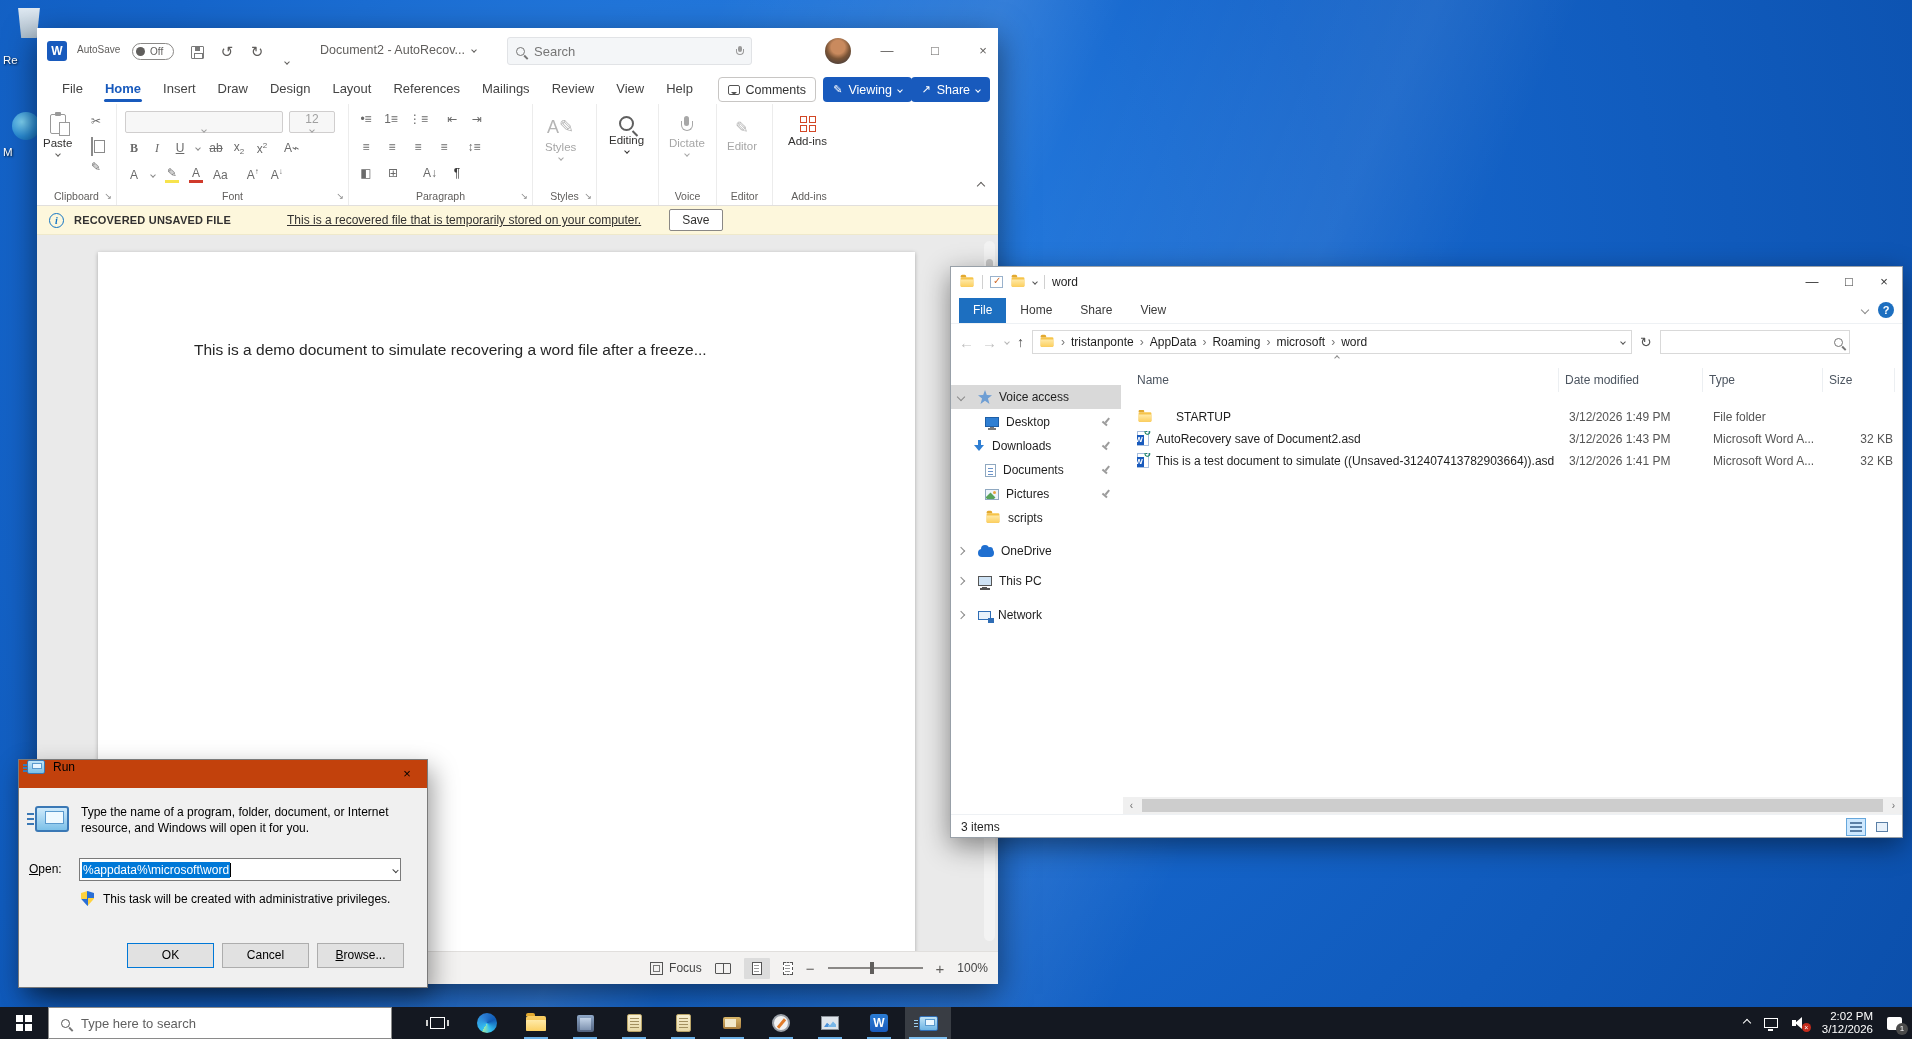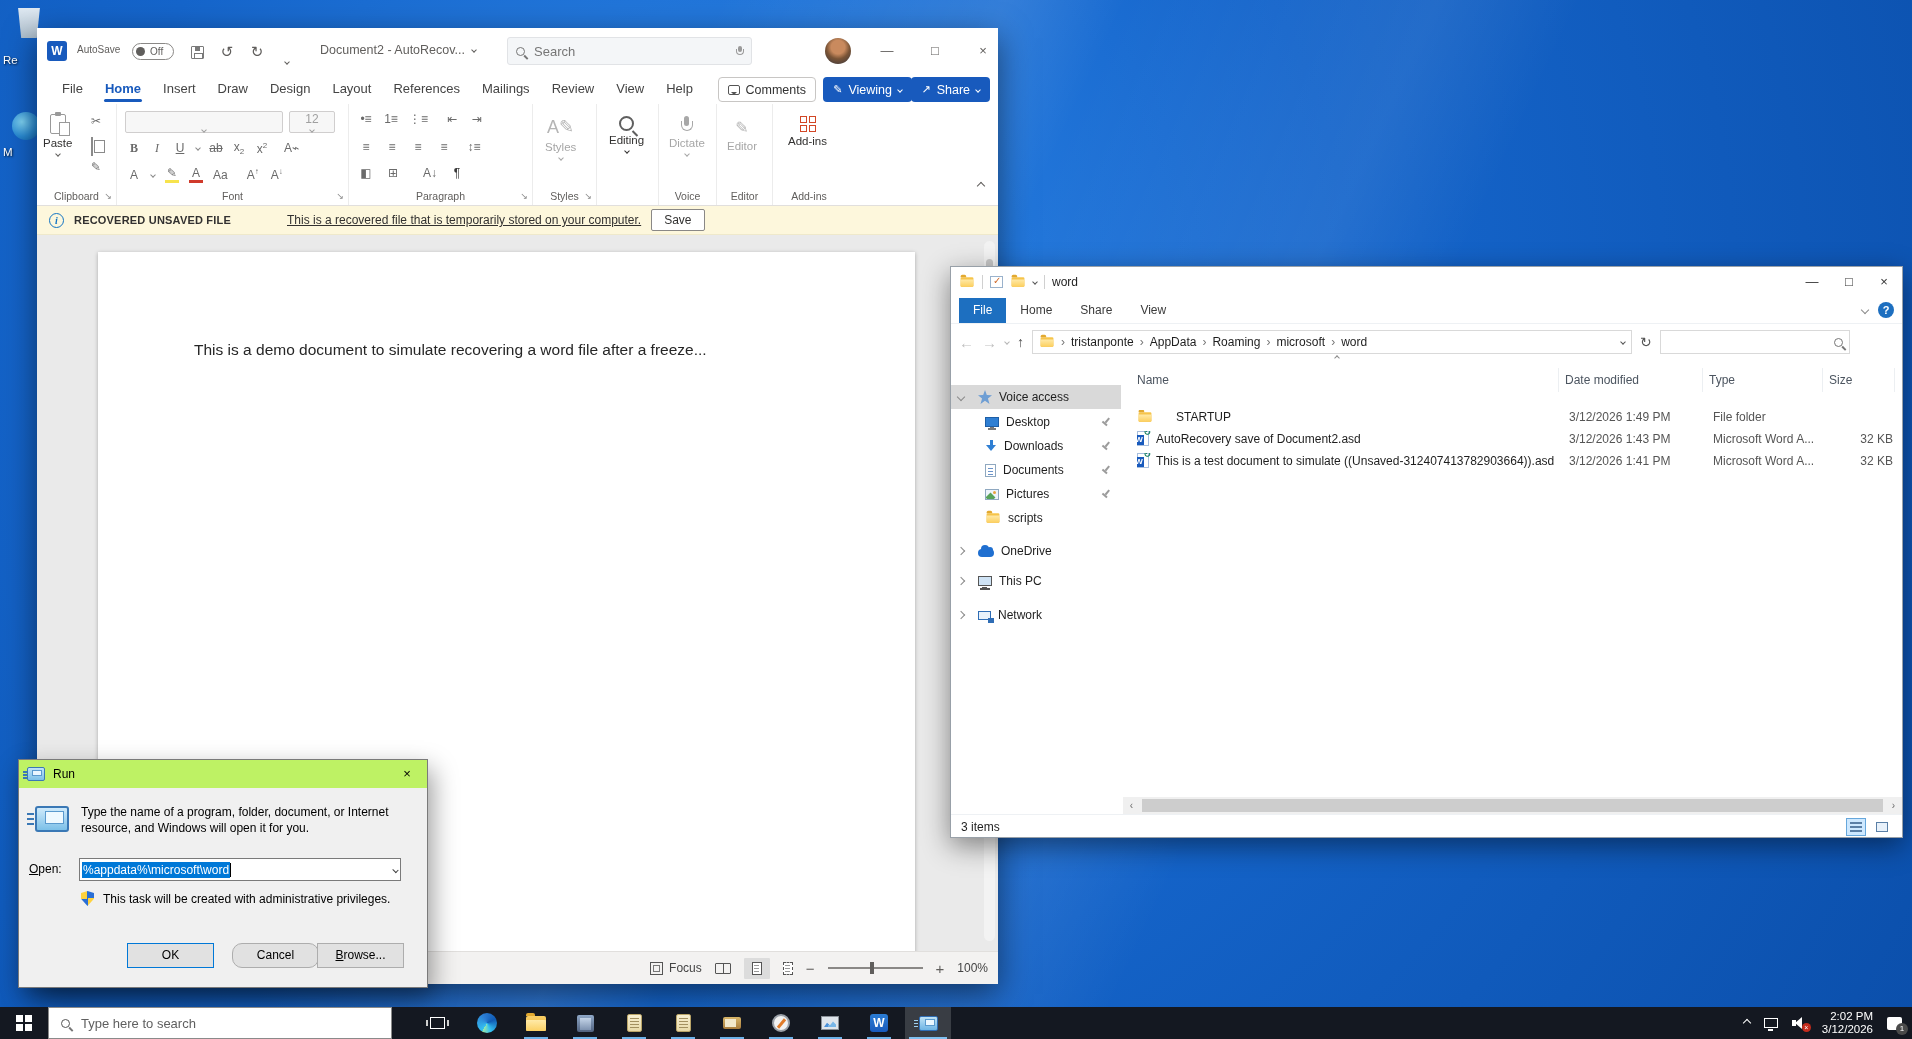--- a/index.html
+++ b/index.html
@@ -76,21 +76,21 @@
   .i-grid span{border:1.6px solid #d24726;}
   .i-miclg{position:relative;width:12px;height:18px;}
   .i-miclg::before{content:"";position:absolute;left:3.5px;top:0;width:5px;height:10px;background:#a8a8a8;border-radius:3px;}
   .i-miclg::after{content:"";position:absolute;left:0;top:5px;width:10px;height:9px;border:1.5px solid #a8a8a8;border-top:none;border-radius:0 0 7px 7px;}
   .rib-collapse{position:absolute;right:12px;bottom:14px;color:#605e5c;}
   
   .w-infobar{left:0;top:178px;width:100%;height:29px;background:#fdf7dc;border-bottom:1px solid #efe9cb;display:flex;align-items:center;padding:0 12px;gap:10px;}
   .i-info{width:15px;height:15px;border:1.5px solid #1274c4;border-radius:50%;color:#1274c4;font-size:10px;font-style:italic;font-weight:bold;text-align:center;line-height:14px;flex:none;font-family:"Liberation Serif",serif;}
   .ib-badge{font-size:11px;font-weight:bold;color:#323130;letter-spacing:.2px;}
   .ib-link{font-size:12px;color:#323130;text-decoration:underline;margin-left:46px;}
-  .ib-save{height:22px;padding:0 12px;background:#fff;border:1px solid #8a8886;border-radius:2px;font-size:12px;color:#323130;display:flex;align-items:center;}
+  .ib-save{margin-left:18px;height:22px;padding:0 12px;background:#fff;border:1px solid #8a8886;border-radius:2px;font-size:12px;color:#323130;display:flex;align-items:center;}
   
   .w-canvas{left:0;top:207px;width:100%;height:716px;background:#eaeaea;overflow:hidden;}
   .w-page{position:absolute;left:61px;top:17px;width:817px;height:760px;background:#fff;box-shadow:0 1px 4px rgba(0,0,0,.28);}
   .w-text{position:absolute;left:96px;top:88px;right:96px;font-size:15.5px;color:#262626;line-height:1.35;}
   .w-vscroll{position:absolute;right:3px;top:6px;width:11px;height:700px;background:#f3f3f3;border-radius:6px;}
   .w-vscroll .thumb{position:absolute;left:2px;top:18px;width:7px;height:150px;background:#c8c8c8;border-radius:4px;}
   
   .w-status{left:0;top:923px;width:100%;height:33px;background:#f3f2f1;border-top:1px solid #e1dfdd;display:flex;align-items:center;justify-content:flex-end;padding-right:10px;gap:13px;font-size:12px;color:#444;}
   .i-focus{position:relative;width:13px;height:13px;border:1.2px solid #555;}
   .i-focus::after{content:"";position:absolute;inset:2px;background:#f3f2f1;border:1px solid #777;}
@@ -155,21 +155,21 @@
   .e-hscroll{left:172px;top:530px;right:1px;height:17px;background:#f0f0f0;display:flex;align-items:center;width:779px;}
   .hs-arrow{width:17px;text-align:center;color:#6a6a6a;font-size:10px;}
   .hs-thumb{height:13px;background:#cdcdcd;flex:1;margin:0 2px;}
   .e-status{left:0;top:547px;width:100%;height:24px;border-top:1px solid #eef1f4;display:flex;align-items:center;padding:0 10px;font-size:12px;color:#1e1e1e;}
   .vt{width:20px;height:18px;margin-left:6px;display:flex;align-items:center;justify-content:center;}
   .vt.on{background:#cde8ff;border:1px solid #66a7dc;}
   .i-details{width:12px;height:10px;background:repeating-linear-gradient(to bottom,#5a7fa6 0 2px,transparent 2px 4px);}
   .i-thumbs{width:12px;height:10px;border:1.3px solid #5a7fa6;background:#e8f1fa;}
   
   .run-win{left:18px;top:759px;width:410px;height:229px;background:#f0f0f0;border:1px solid #7a7a7a;box-shadow:4px 10px 24px rgba(0,0,0,.4);}
-  .r-title{left:0;top:0;width:100%;height:28px;background:#bef264;display:flex;align-items:center;padding-left:8px;gap:8px;font-size:12px;color:#000;}
+  .r-title{left:0;top:0;width:100%;height:28px;background:#c2410c;display:flex;padding-left:8px;gap:8px;font-size:12px;color:#000;}
   .i-run{position:relative;width:18px;height:14px;background:linear-gradient(#bfe3f7,#7cc0e8);border:1px solid #3a78b5;border-radius:2px;flex:none;}
   .i-run::before{content:"";position:absolute;inset:2px 2px 4px 4px;background:#e8f6ff;border:1px solid #5a9ace;}
   .i-run::after{content:"";position:absolute;left:-5px;top:3px;width:4px;height:1.5px;background:#3a78b5;box-shadow:0 3px 0 #3a78b5,0 6px 0 #3a78b5;}
   .r-close{position:absolute;right:0;top:0;width:40px;height:28px;text-align:center;line-height:28px;font-size:13px;color:#000;}
   .i-runlg{position:absolute;left:16px;top:46px;width:34px;height:26px;background:linear-gradient(#cfeafb,#7cc0e8);border:2px solid #3a78b5;border-radius:3px;}
   .i-runlg::before{content:"";position:absolute;inset:3px 3px 6px 8px;background:#eef9ff;border:1px solid #5a9ace;}
   .i-runlg::after{content:"";position:absolute;left:-10px;top:5px;width:7px;height:2px;background:#3a78b5;box-shadow:0 5px 0 #3a78b5,0 10px 0 #3a78b5;}
   .r-desc{left:62px;top:44px;width:330px;font-size:12px;color:#000;line-height:16px;}
   .r-openlab{left:10px;top:102px;font-size:12px;color:#000;}
   .u1::first-letter{text-decoration:underline;}
@@ -513,21 +513,21 @@
             <span class="cv"></span>
           </span>
         <span class="i-star"></span>
         <span>Voice access</span>
       </div>
       <div class="side-item" style="top:50px;padding-left:34px;">
         <span class="i-desk"></span>
         <span>Desktop</span>
         <span class="pin"></span>
       </div>
-      <div class="side-item" style="top:74px;padding-left:34px;">
+      <div class="side-item" style="top:74px;padding-left:22px;">
         <span class="i-dl"></span>
         <span>Downloads</span>
         <span class="pin"></span>
       </div>
       <div class="side-item" style="top:98px;padding-left:34px;">
         <span class="i-docp"></span>
         <span>Documents</span>
         <span class="pin"></span>
       </div>
       <div class="side-item" style="top:122px;padding-left:34px;">
@@ -628,21 +628,21 @@
     <div class="abs r-desc">Type the name of a program, folder, document, or Internet resource, and Windows will open it for you.</div>
     <div class="abs r-openlab u1">Open:</div>
     <div class="abs r-combo">
       <span class="selected">%appdata%\microsoft\word</span>
       <span class="caret"></span>
       <span class="dd cv sm"></span>
     </div>
     <span class="shield"></span>
     <div class="abs r-admin">This task will be created with administrative privileges.</div>
     <div class="r-btn def" style="left:108px;">OK</div>
-    <div class="r-btn" style="left:213px;border-radius:10px;">Cancel</div>
+    <div class="r-btn" style="left:203px;">Cancel</div>
     <div class="r-btn u1" style="left:298px;">Browse...</div>
   </div>
 
   <div class="abs taskbar">
     <div class="tb-start">
       <span class="winflag">
           <span></span>
           <span></span>
           <span></span>
           <span></span>

